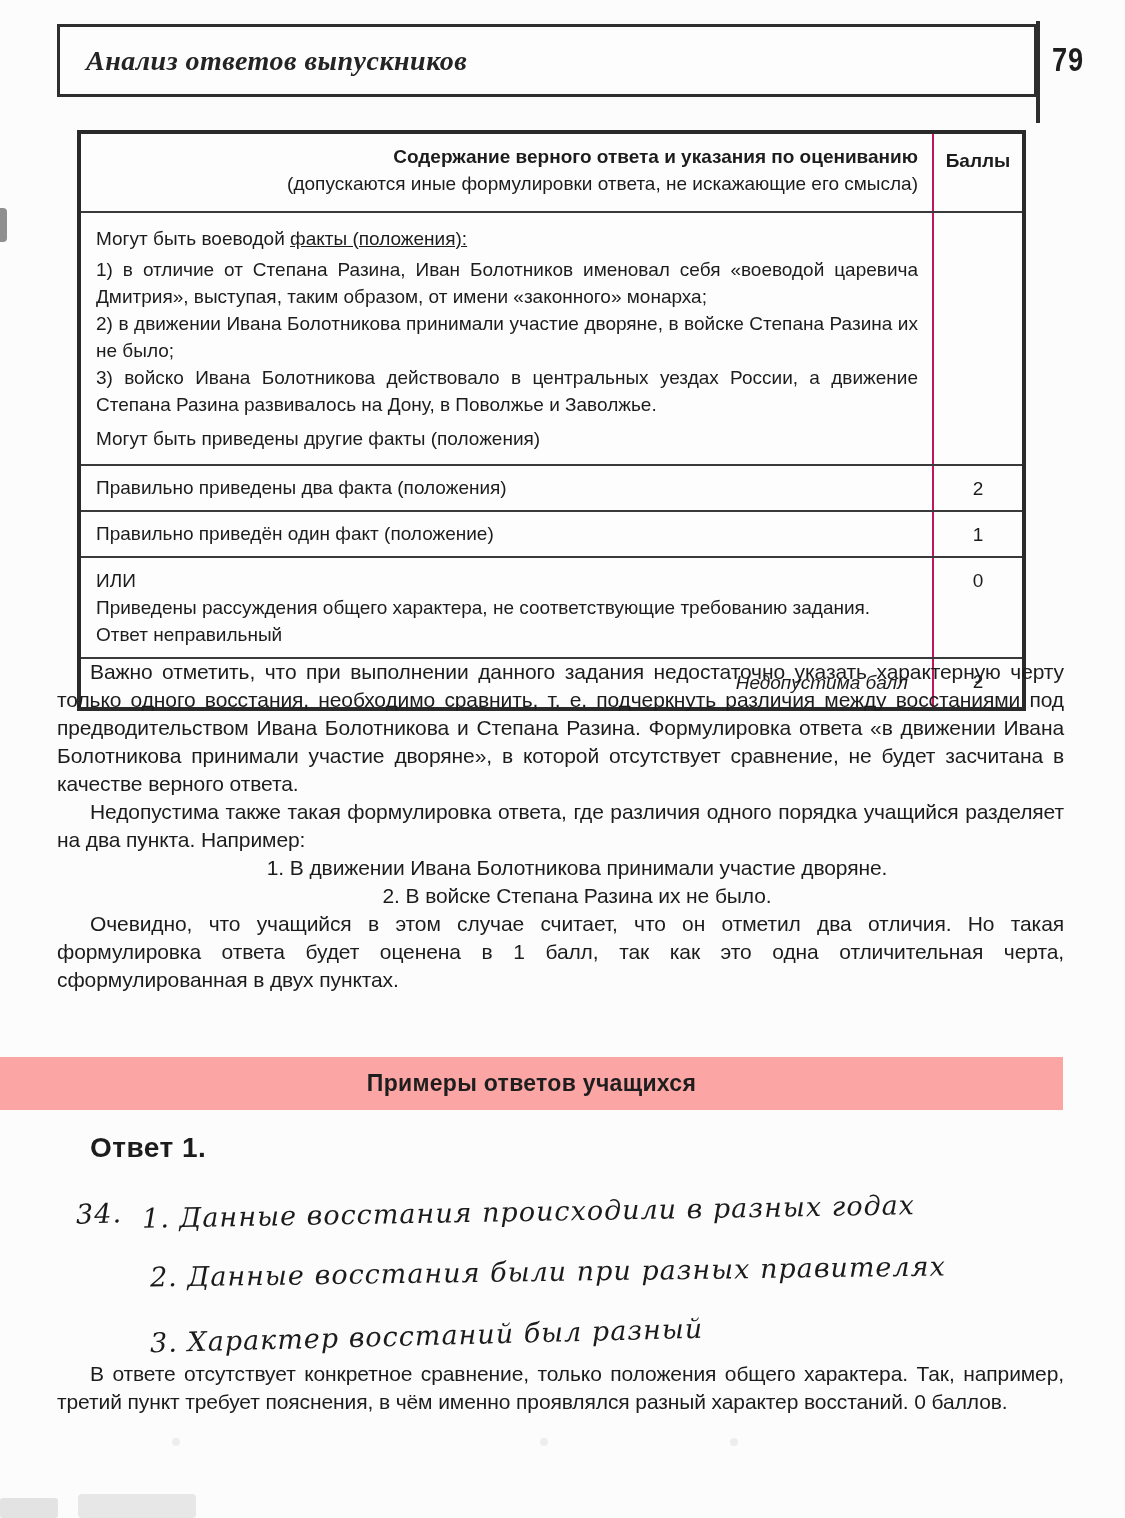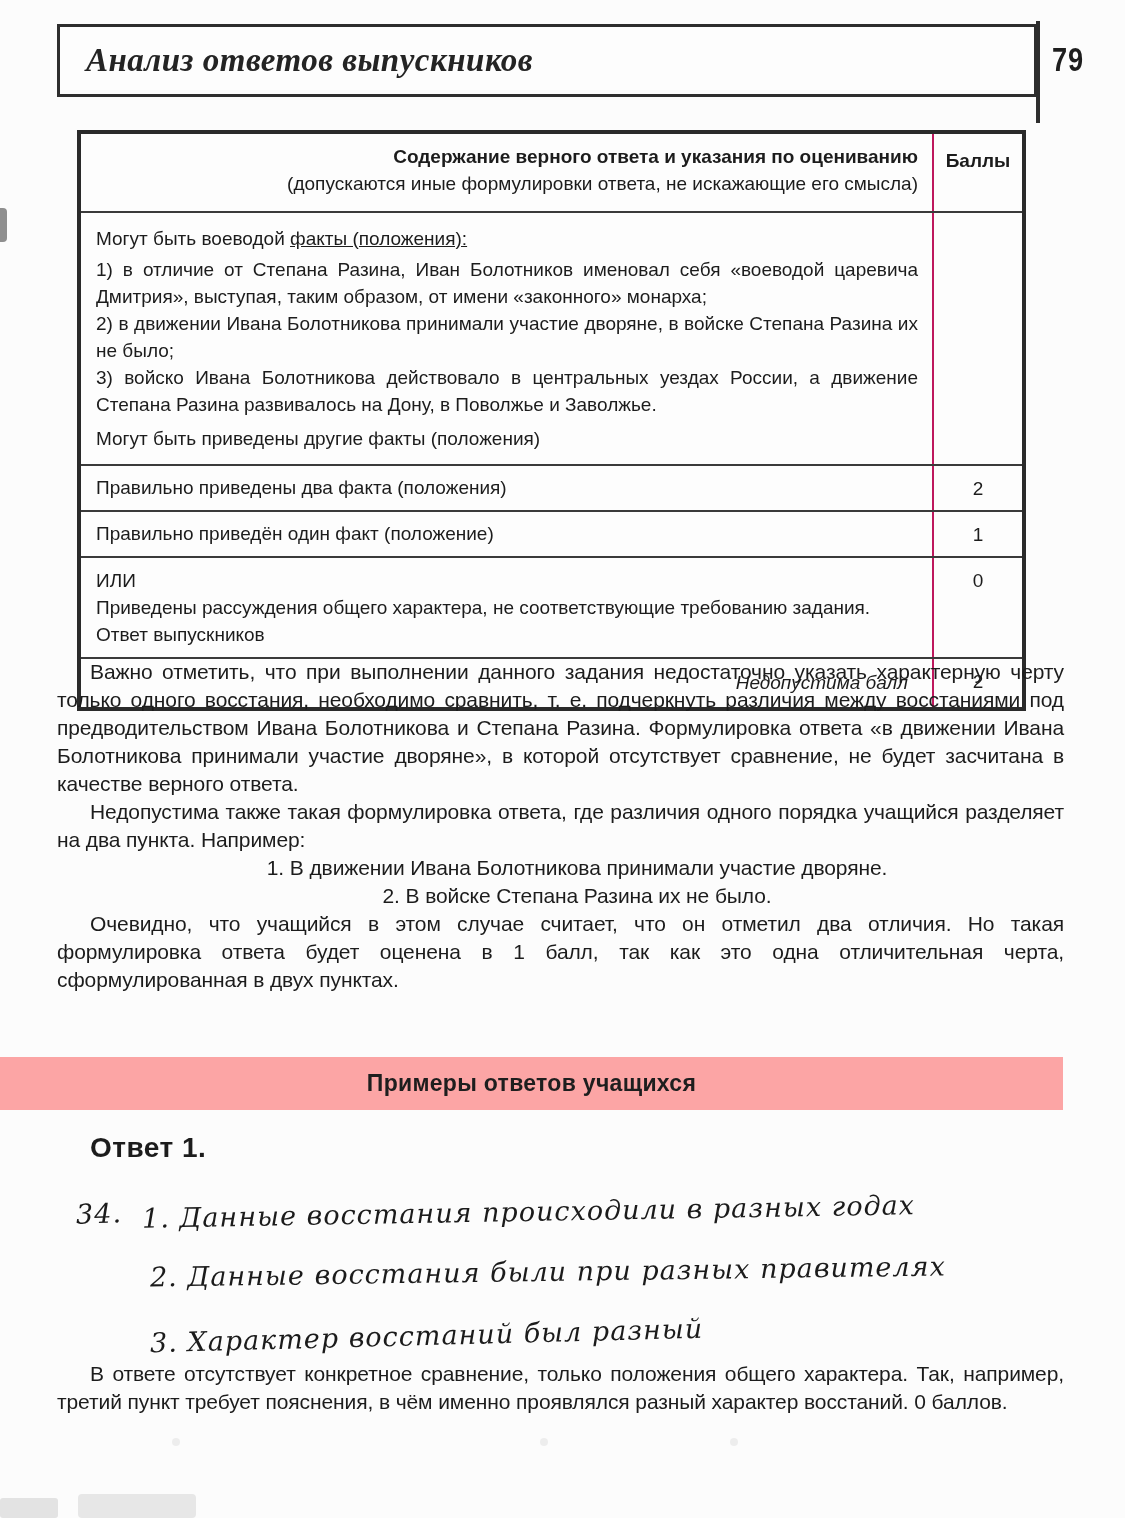--- a/index.html
+++ b/index.html
@@ -15,21 +15,21 @@
   .header-box{
     left:57px;top:24px;width:980px;height:73px;
     border:3px solid #2e2e2e;box-sizing:border-box;
     display:flex;align-items:center;
     background:#fdfdfd;
   }
   .header-title{
     margin-left:26px;
     font-family:"Liberation Serif",serif;
     font-style:italic;font-weight:bold;
-    font-size:33px;letter-spacing:.5px;color:#242424;
+    font-size:28px;letter-spacing:.5px;color:#242424;
   }
   .edge-tick{
     left:1036px;top:21px;width:4px;height:102px;background:#2e2e2e;
   }
   .page-number{
     left:1052px;top:40px;
     font-size:34px;font-weight:bold;color:#1e1e1e;
     transform:scaleX(.8);transform-origin:left top;
     letter-spacing:1px;
   }
@@ -137,21 +137,21 @@
 
   <div class="t-row t-mid">
     <div class="t-main">Правильно приведён один факт (положение)</div>
     <div class="t-score">1</div>
   </div>
 
   <div class="t-row">
     <div class="t-main">
       <div>ИЛИ</div>
       <div>Приведены рассуждения общего характера, не соответствующие требованию задания.</div>
-      <div>Ответ выпускников</div>
+      <div>Ответ неправильный</div>
     </div>
     <div class="t-score">0</div>
   </div>
 
   <div class="t-row t-max">
     <div class="t-main">Недопустима балл</div>
     <div class="t-score">2</div>
   </div>
 
 </div>

